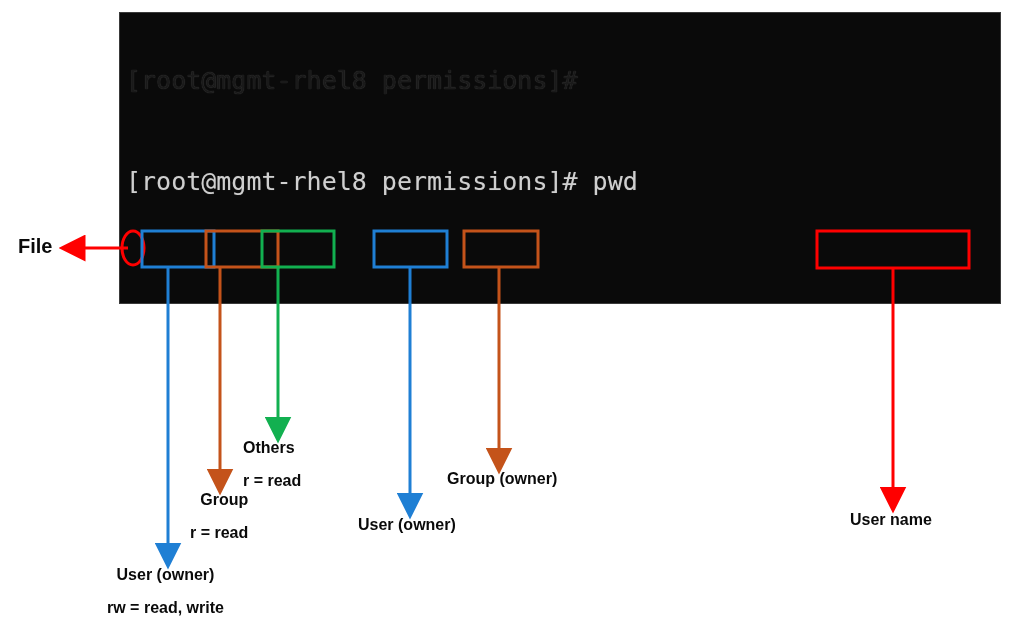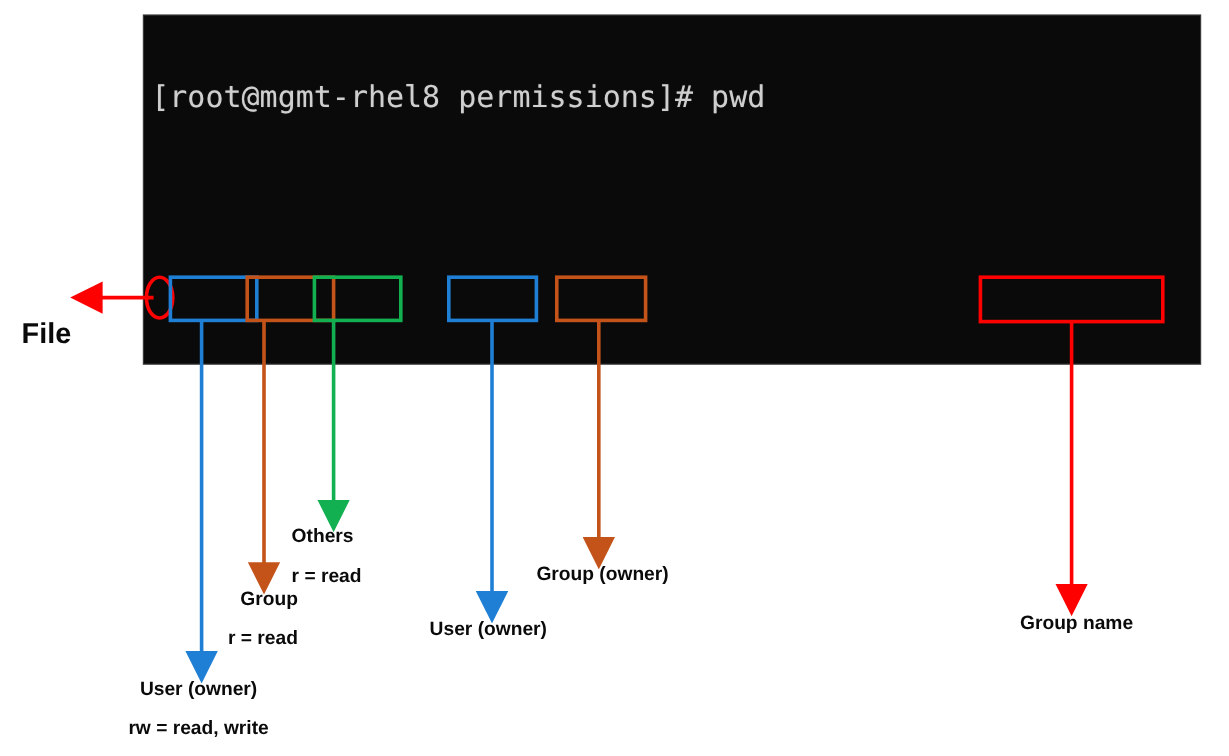--- a/index.html
+++ b/index.html
@@ -40,35 +40,36 @@
   
   .lbl{
     position:absolute;
     font-family:"Liberation Sans", sans-serif;
     font-weight:bold;
     color:#0a0a0a;
     white-space:nowrap;
     line-height:21px;
   }
   .lbl .l2{display:block;margin-top:12px;}
-  .lbl-file{left:18px;top:236px;font-size:24px;margin-top:32px;}
+  .lbl-file{left:18px;top:236px;font-size:20px;}
   .lbl-others{left:243px;top:437px;font-size:16px;}
   .lbl-group{left:190px;top:489px;font-size:16px;text-align:right;}
   .lbl-user{left:107px;top:564px;font-size:16px;text-align:center;}
   .lbl-userowner{left:358px;top:514px;font-size:16px;}
   .lbl-groupowner{left:447px;top:468px;font-size:16px;}
   .lbl-filename{left:850px;top:509px;font-size:16px;}
 </style>
 </head>
 <body>
 
 <div id="stage">
 
   <div class="terminal">
     <div class="term-inner">
+      <div class="term-line faint">[root@mgmt-rhel8 permissions]#</div>
       <div class="term-line">[root@mgmt-rhel8 permissions]# pwd</div>
       
       
       
       
       
       
     </div>
   </div>
 
@@ -139,16 +140,16 @@
 
   <div class="lbl lbl-userowner">
     <span>User (owner)</span>
   </div>
 
   <div class="lbl lbl-groupowner">
     <span>Group (owner)</span>
   </div>
 
   <div class="lbl lbl-filename">
-    <span>Group name</span>
+    <span>User name</span>
   </div>
 
 </div>
 
 </body></html>

